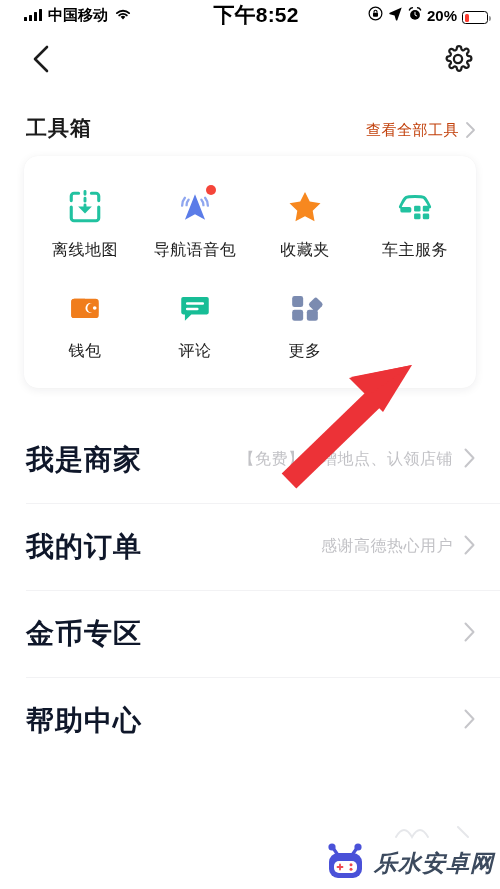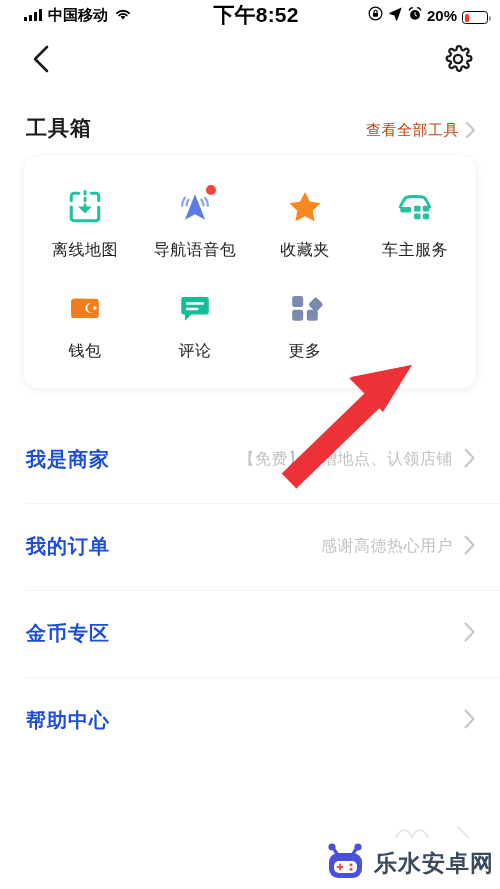--- a/index.html
+++ b/index.html
@@ -102,32 +102,32 @@
   
   .list { margin-top: 28px; }
   .row {
     height: 87px; display: flex; align-items: center;
     padding: 0 24px 0 26px; position: relative;
   }
   .row + .row::before {
     content: ""; position: absolute; left: 26px; right: 0; top: 0;
     height: 1px; background: #f2f2f4;
   }
-  .row-title { font-size: 20px; font-weight: 600; color: #1d4ed8; letter-spacing: 1px; }
+  .row-title { font-size: 28px; font-weight: 600; color: #0f172a; letter-spacing: 1px; }
   .row-right { margin-left: auto; display: flex; align-items: center; gap: 10px; }
   .row-sub { font-size: 16px; color: #c2c2c6; letter-spacing: .5px; }
   .chev { color: #c6c6ca; }
 
   
   .arrow-anno { position: absolute; left: 0; top: 0; pointer-events: none; }
 
   
   .watermark {
     position: absolute; right: 6px; bottom: 4px;
-    display: flex; align-items: center; gap: 6px;
+    display: flex; align-items: center; gap: 6px; font-style: italic;
   }
   .wm-text {
     font-size: 23px; font-weight: 800; color: #3c4a5e; letter-spacing: 1px;
   }
   .wm-squiggle { position: absolute; right: 16px; bottom: 46px; opacity: .35; }
 </style>
 </head>
 <body>
 
 <div id="screen">

